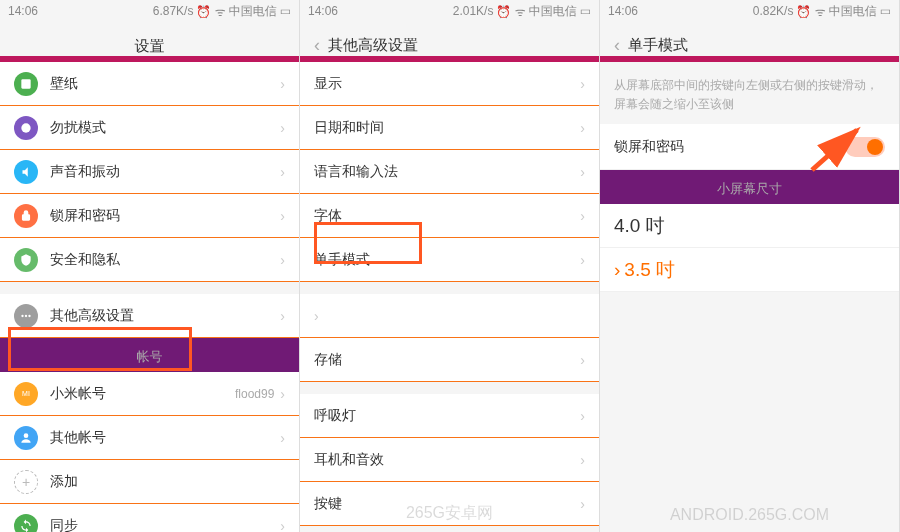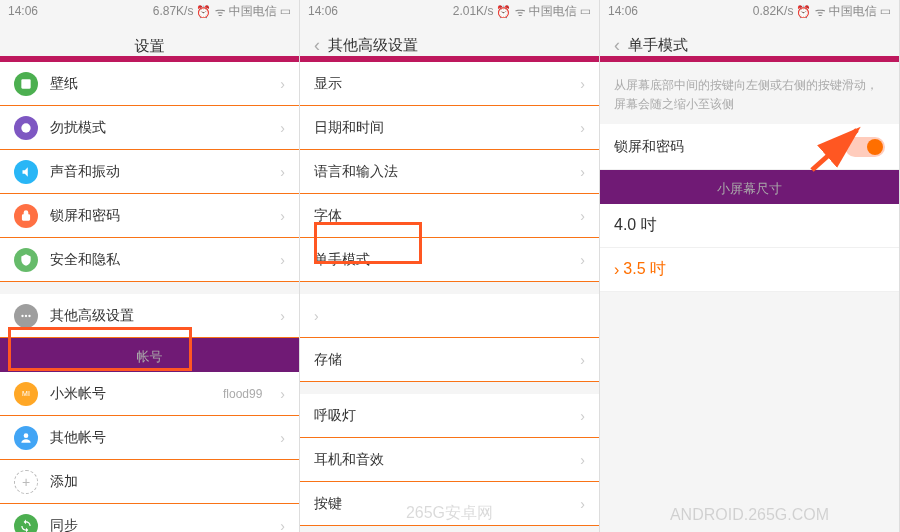--- a/index.html
+++ b/index.html
@@ -71,21 +71,21 @@
     .ic-dgreen { background: #66bb6a; }
     .ic-gray { background: #9e9e9e; }
     .ic-orange2 { background: #ffa726; }
     .ic-blue2 { background: #42a5f5; }
     .ic-outline {
       width: 24px; height: 24px; border-radius: 50%;
       border: 1px dashed #bbb; display: flex; align-items: center;
       justify-content: center; margin-right: 12px; color: #bbb; font-size: 14px;
     }
     .item-label { flex: 1; font-size: 14px; color: #333; }
-    .item-value { font-size: 12px; color: #aaa; margin-right: 18px; }
+    .item-value { font-size: 12px; color: #aaa; margin-right: 6px; }
     .chevron { color: #ccc; font-size: 14px; }
     .section-header {
       padding: 10px 14px 6px;
       font-size: 13px;
       color: #aaa;
       background: #701a75;
       text-align: center;
     }
     .gap { height: 12px; background: #f5f5f5; }
     .highlight-box {
@@ -115,21 +115,21 @@
       width: 40px; height: 20px; background: #ffccbc;
       border-radius: 10px; position: relative;
     }
     .toggle-knob {
       width: 16px; height: 16px; background: #ff6f00;
       border-radius: 50%; position: absolute; right: 2px; top: 2px;
     }
     .size-item {
       height: 44px; display: flex; align-items: center;
       padding: 0 14px; background: #fff; border-bottom: 1px solid #f0f0f0;
-      font-size: 16px;
+      font-size: 19px;
     }
     .size-item.selected { color: #ff6f00; }
     .size-item.unselected { color: #333; }
     .arrow {
       position: absolute;
       right: 32px;
       top: 125px;
       pointer-events: none;
     }
     .watermark {

